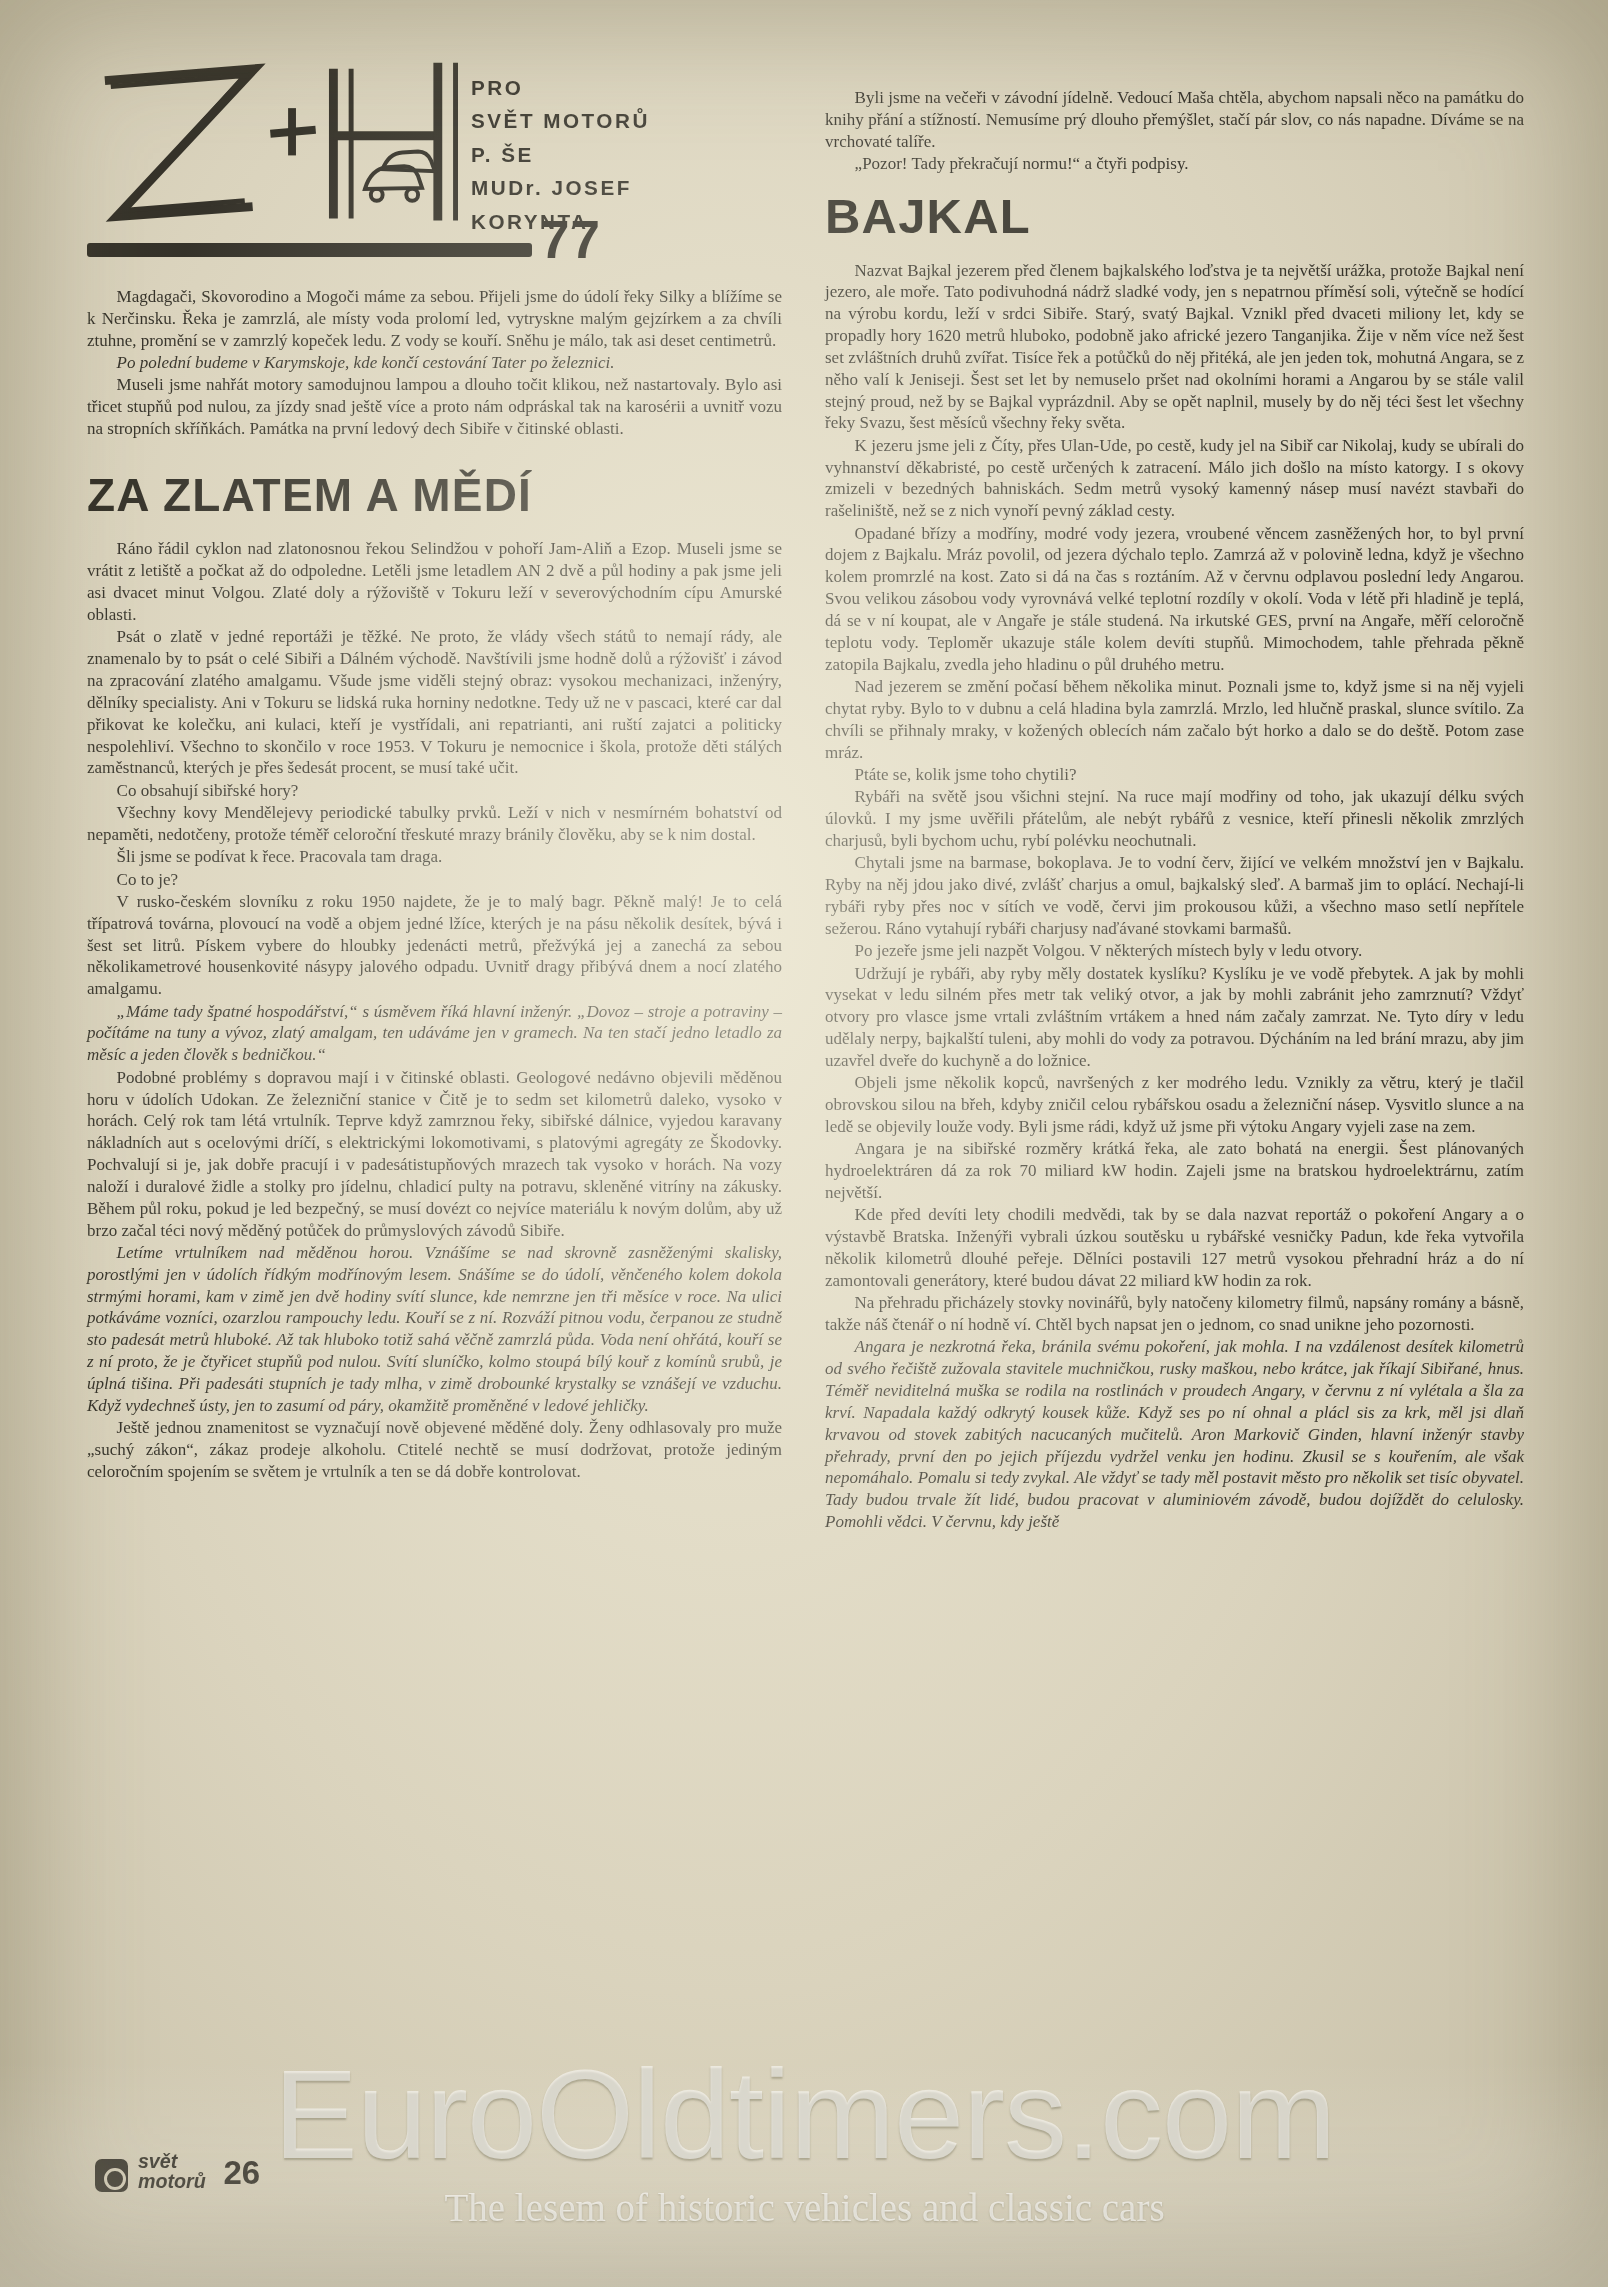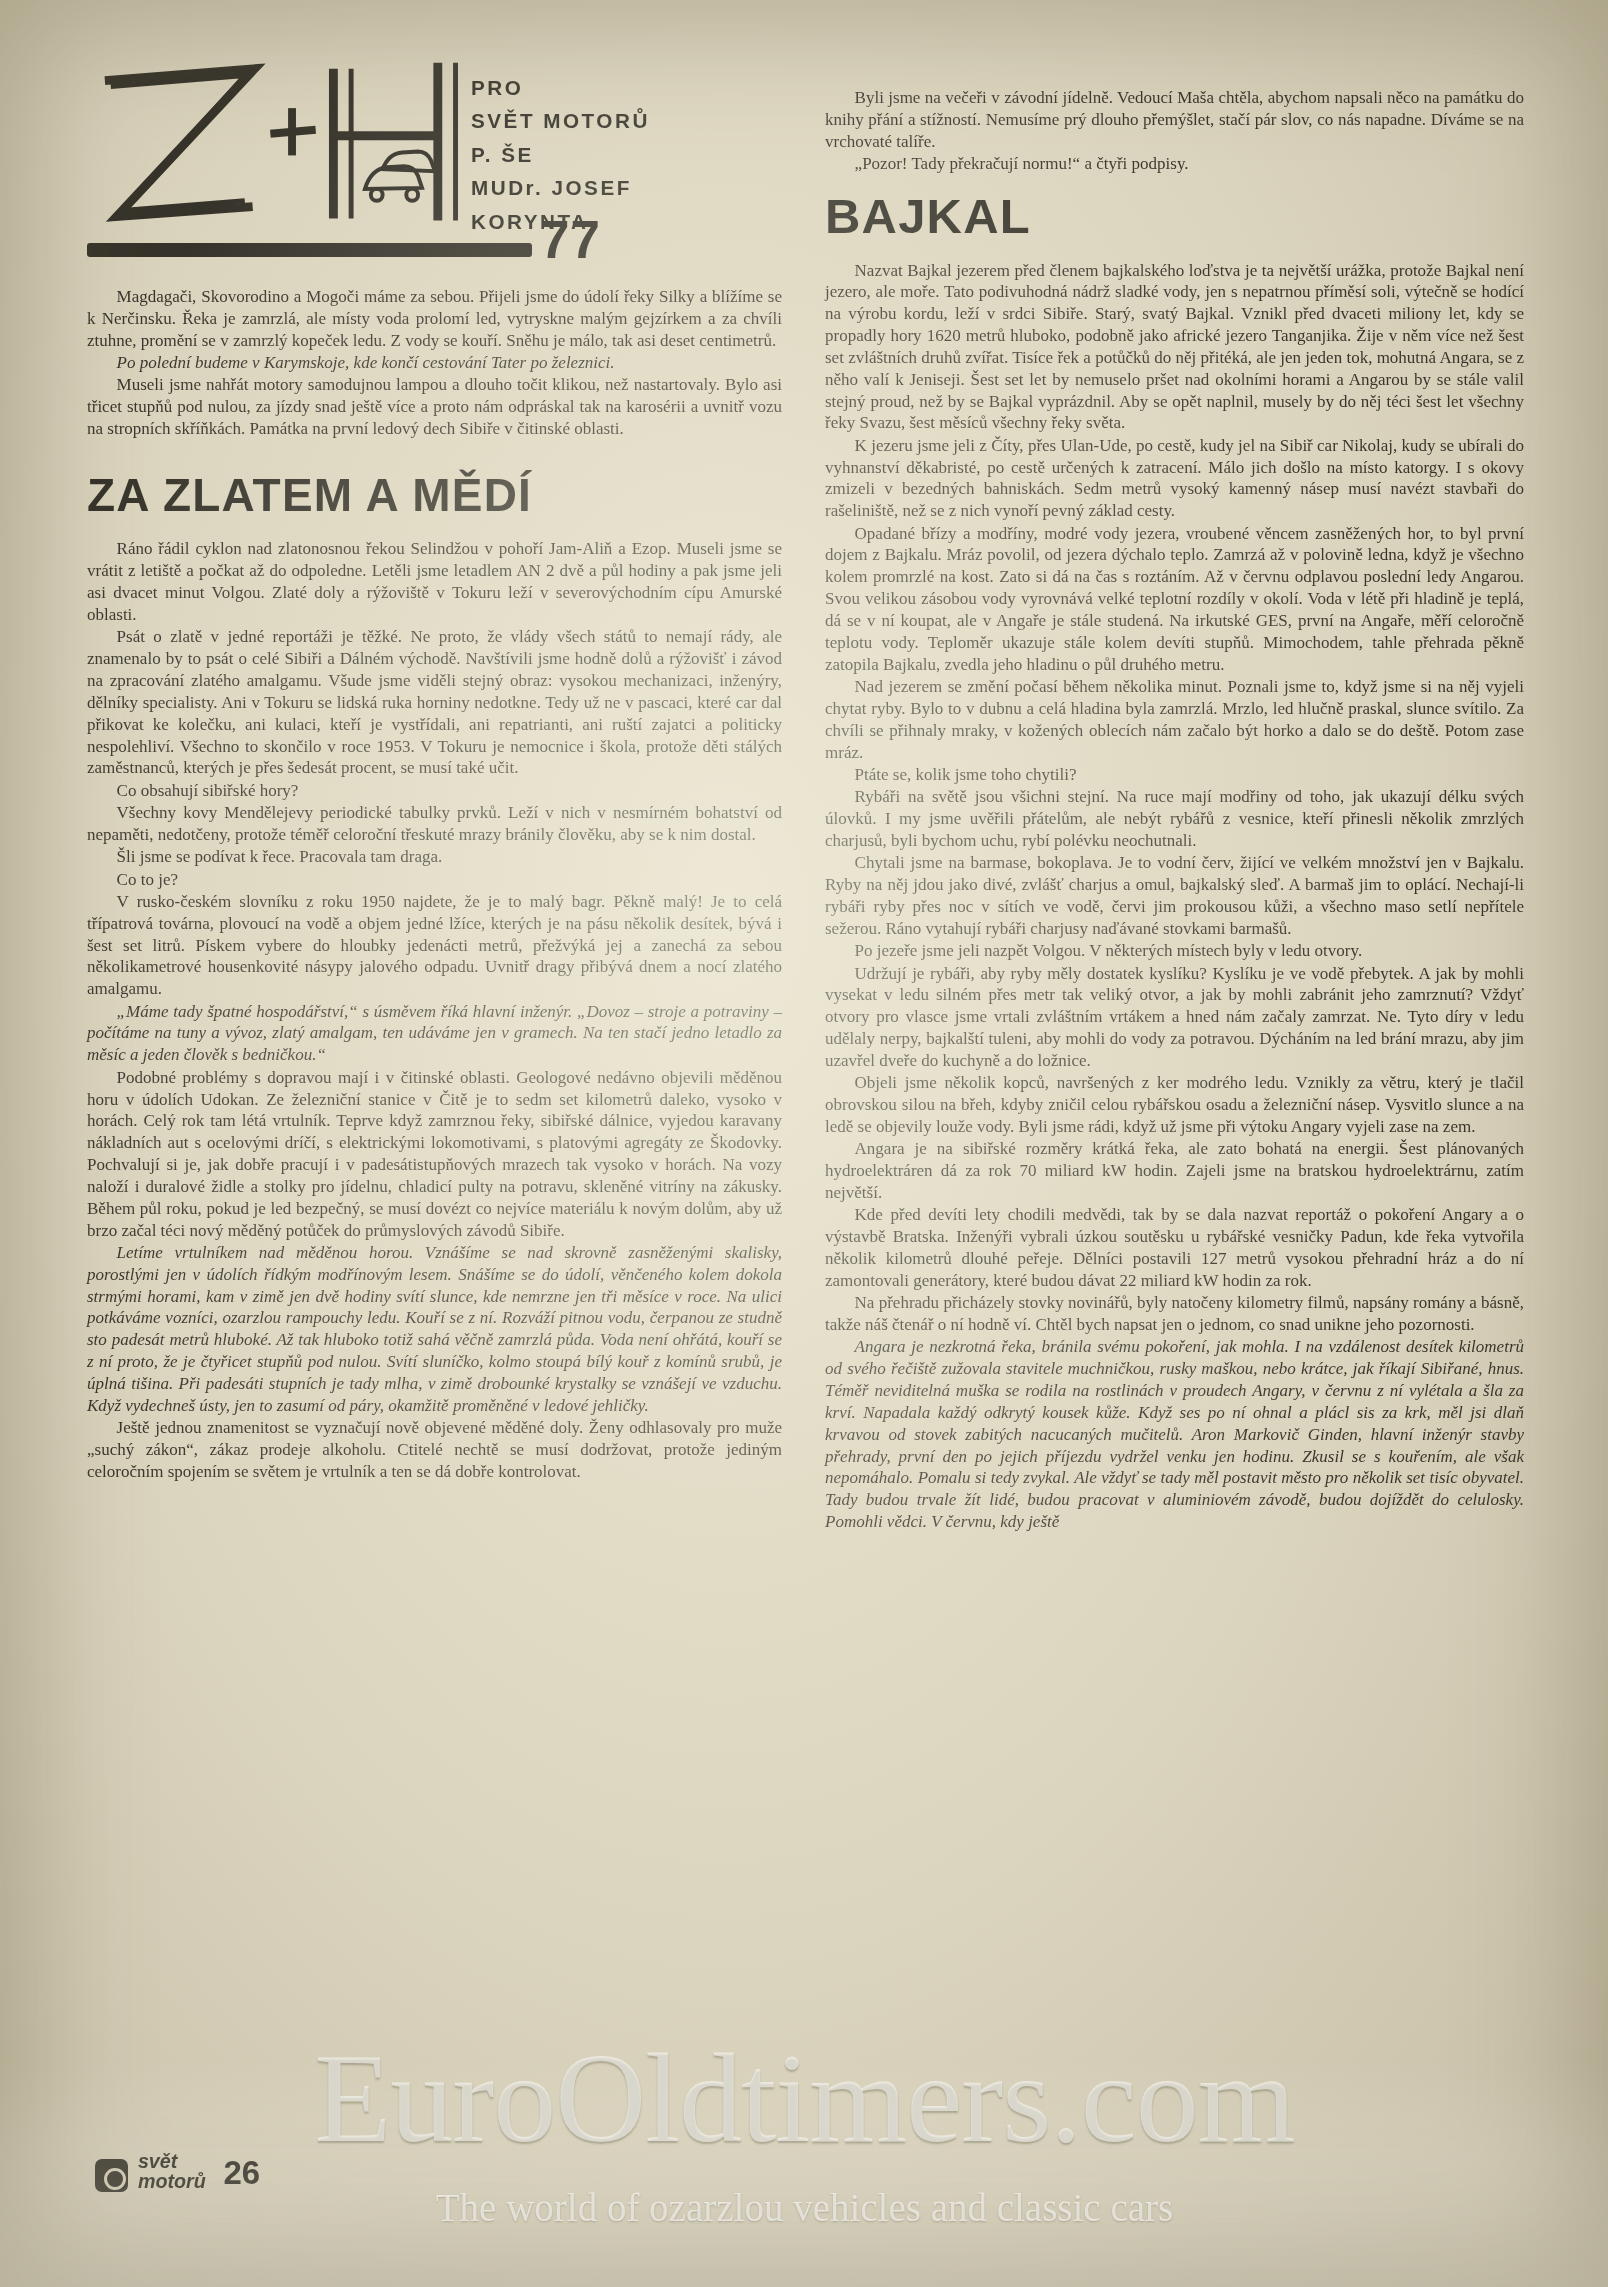--- a/index.html
+++ b/index.html
@@ -160,24 +160,24 @@
     font-weight: bold;
     font-size: 33px;
     margin-left: 7.9px;
     color: #17150f;
   }
 
   
   .watermark {
     position: absolute;
     left: 0;
-    bottom: 116px;
+    bottom: 100px;
     width: 100%;
     text-align: center;
-    font-family: Liberation Serif, serif;
+    font-family: Liberation Sans, sans-serif;
     font-size: 126px;
     color: rgba(255,255,255,0.55);
     text-shadow: 0 2px 2px rgba(90,85,60,0.35);
     letter-spacing: -1px;
     pointer-events: none;
     white-space: nowrap;
   }
   .watermark-sub {
     position: absolute;
     left: 0;
@@ -289,15 +289,15 @@
       <div>svět</div>
       <div>motorů</div>
     </div>
     <div class="footer-page">26</div>
   </div>
 
   <div class="paper-tint"></div>
   <div class="edge-shadow"></div>
   <div class="wm-band"></div>
   <div class="watermark">EuroOldtimers.com</div>
-  <div class="watermark-sub">The world of ozarzlou vehicles and classic cars</div>
+  <div class="watermark-sub">The lesem of historic vehicles and classic cars</div>
 </div>
 
 
 </body></html>

